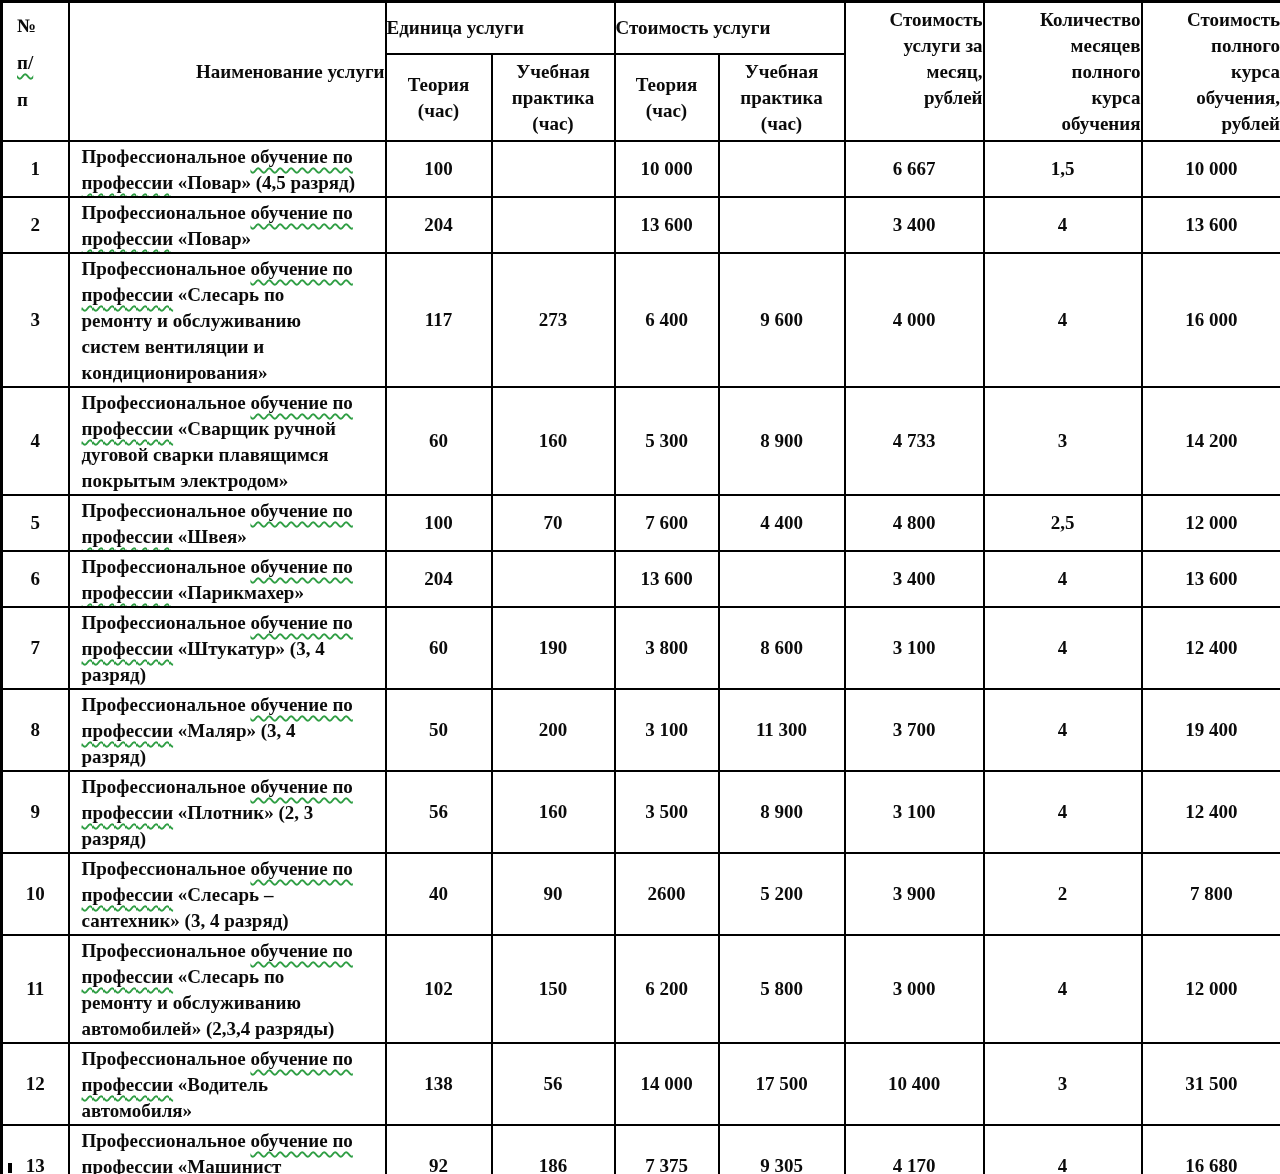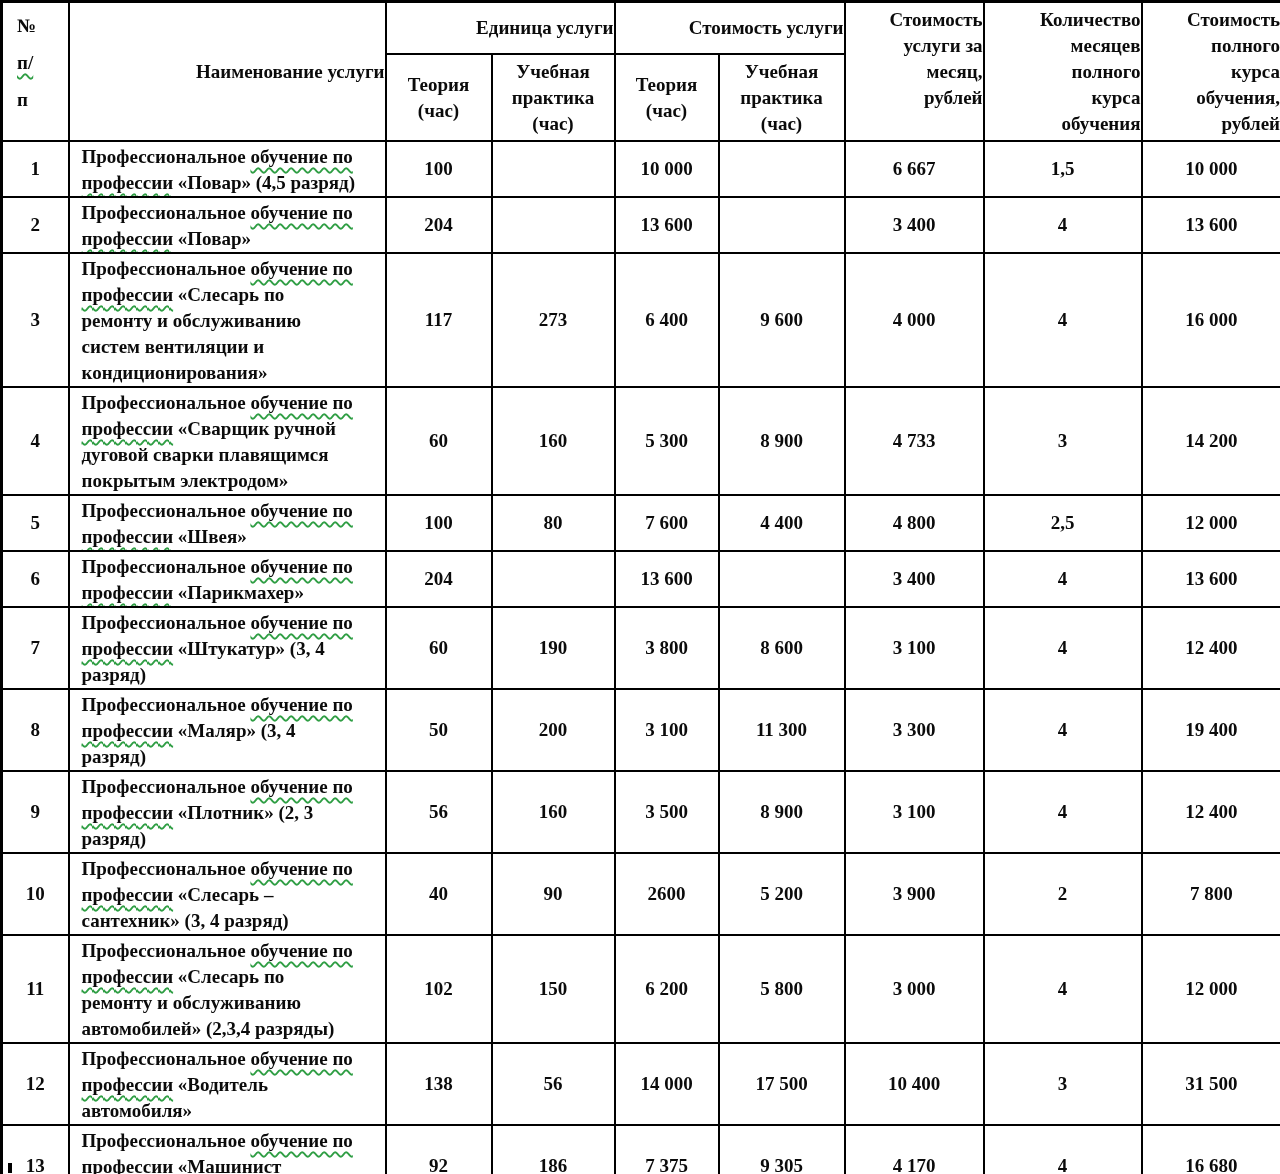--- a/index.html
+++ b/index.html
@@ -6,21 +6,21 @@
   body{width:1280px;height:1174px;position:relative;
        font-family:"Liberation Serif","DejaVu Serif",serif;
        font-weight:bold;color:#0b0b0b;}
   table{border-collapse:collapse;table-layout:fixed;width:1280px;
         border:3px solid #000;}
   th,td{border:2px solid #000;padding:0;overflow:hidden;
         font-size:19px;line-height:26px;font-weight:bold;background:#fff;}
   
   th.hnum{vertical-align:top;text-align:left;padding:4px 0 0 14px;line-height:37px;}
   th.hname{vertical-align:middle;text-align:right;}
-  th.hgroup{vertical-align:middle;text-align:right;height:50px;}
+  th.hgroup{vertical-align:middle;text-align:left;height:50px;}
   th.hsub{vertical-align:middle;text-align:center;height:85px;}
   th.htop{vertical-align:top;text-align:right;padding-top:4px;}
   
   td.num{vertical-align:middle;text-align:center;}
   td.name{vertical-align:top;text-align:left;padding:2px 4px 0 12px;}
   td.val{vertical-align:middle;text-align:center;}
   
   tbody tr:nth-child(1){height:52px;}
   tbody tr:nth-child(2){height:53px;}
   tbody tr:nth-child(3){height:133px;}
@@ -119,21 +119,21 @@
         <td class="val">5 300</td>
         <td class="val">8 900</td>
         <td class="val">4 733</td>
         <td class="val">3</td>
         <td class="val">14 200</td>
       </tr>
       <tr>
         <td class="num">5</td>
         <td class="name">Профессиональное <span class="sq">обучение по</span><br><span class="sq">профессии</span> «Швея»</td>
         <td class="val">100</td>
-        <td class="val">80</td>
+        <td class="val">70</td>
         <td class="val">7 600</td>
         <td class="val">4 400</td>
         <td class="val">4 800</td>
         <td class="val">2,5</td>
         <td class="val">12 000</td>
       </tr>
       <tr>
         <td class="num">6</td>
         <td class="name">Профессиональное <span class="sq">обучение по</span><br><span class="sq">профессии</span> «Парикмахер»</td>
         <td class="val">204</td>
@@ -155,21 +155,21 @@
         <td class="val">4</td>
         <td class="val">12 400</td>
       </tr>
       <tr>
         <td class="num">8</td>
         <td class="name">Профессиональное <span class="sq">обучение по</span><br><span class="sq">профессии</span> «Маляр» (3, 4<br>разряд)</td>
         <td class="val">50</td>
         <td class="val">200</td>
         <td class="val">3 100</td>
         <td class="val">11 300</td>
-        <td class="val">3 300</td>
+        <td class="val">3 700</td>
         <td class="val">4</td>
         <td class="val">19 400</td>
       </tr>
       <tr>
         <td class="num">9</td>
         <td class="name">Профессиональное <span class="sq">обучение по</span><br><span class="sq">профессии</span> «Плотник» (2, 3<br>разряд)</td>
         <td class="val">56</td>
         <td class="val">160</td>
         <td class="val">3 500</td>
         <td class="val">8 900</td>

